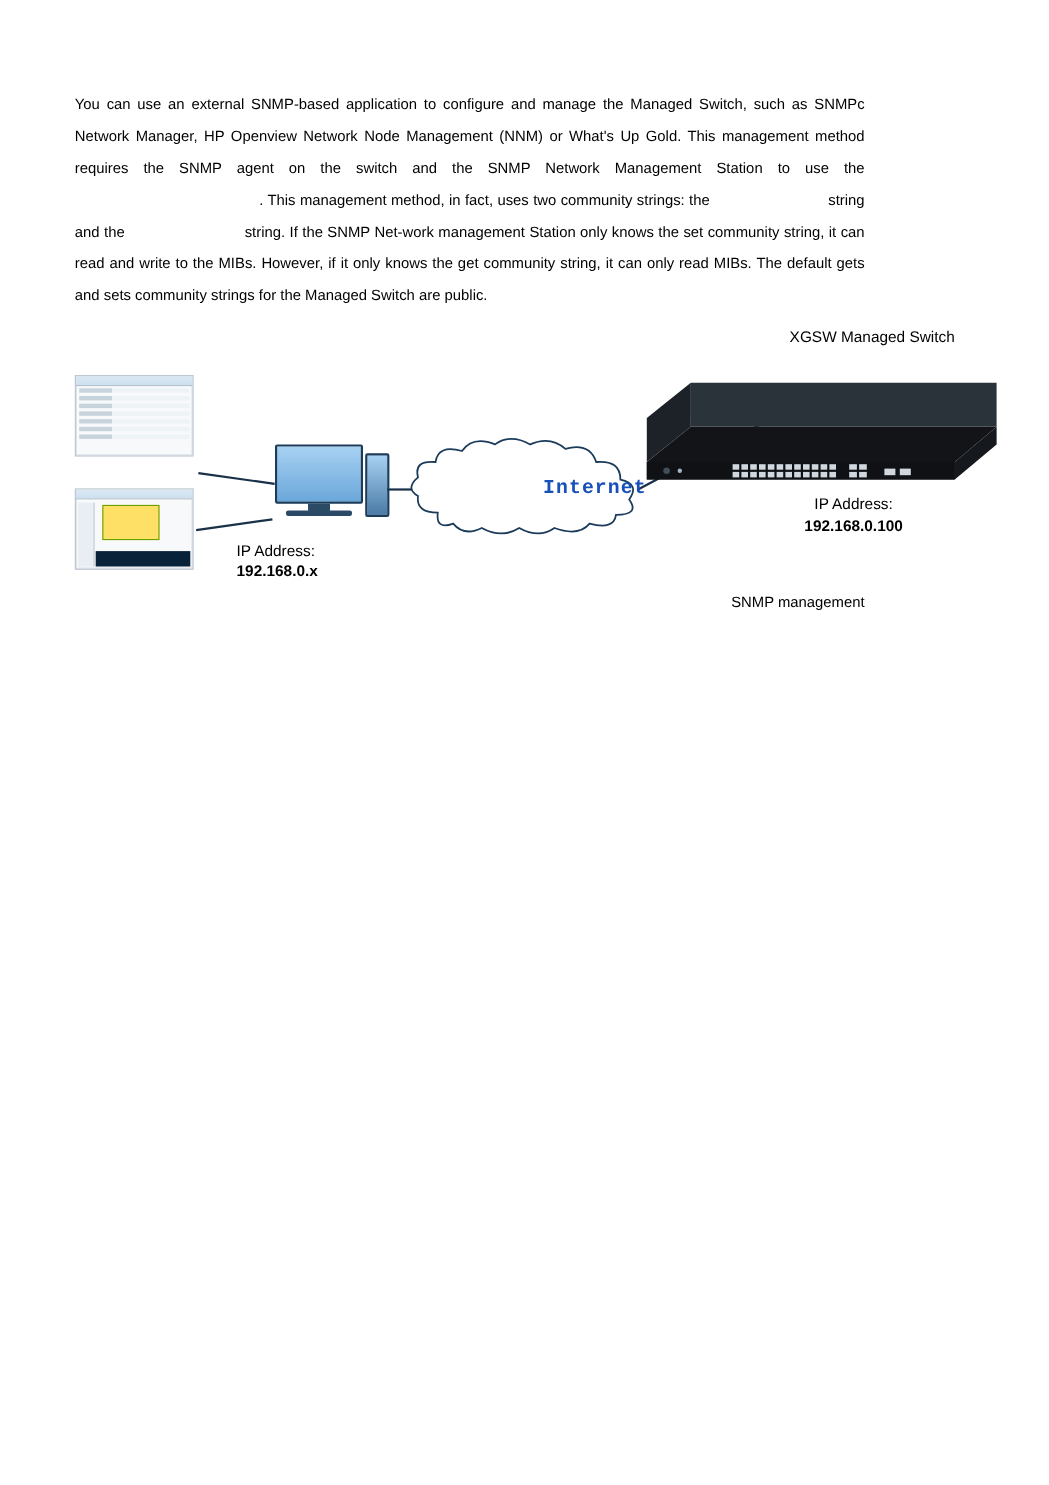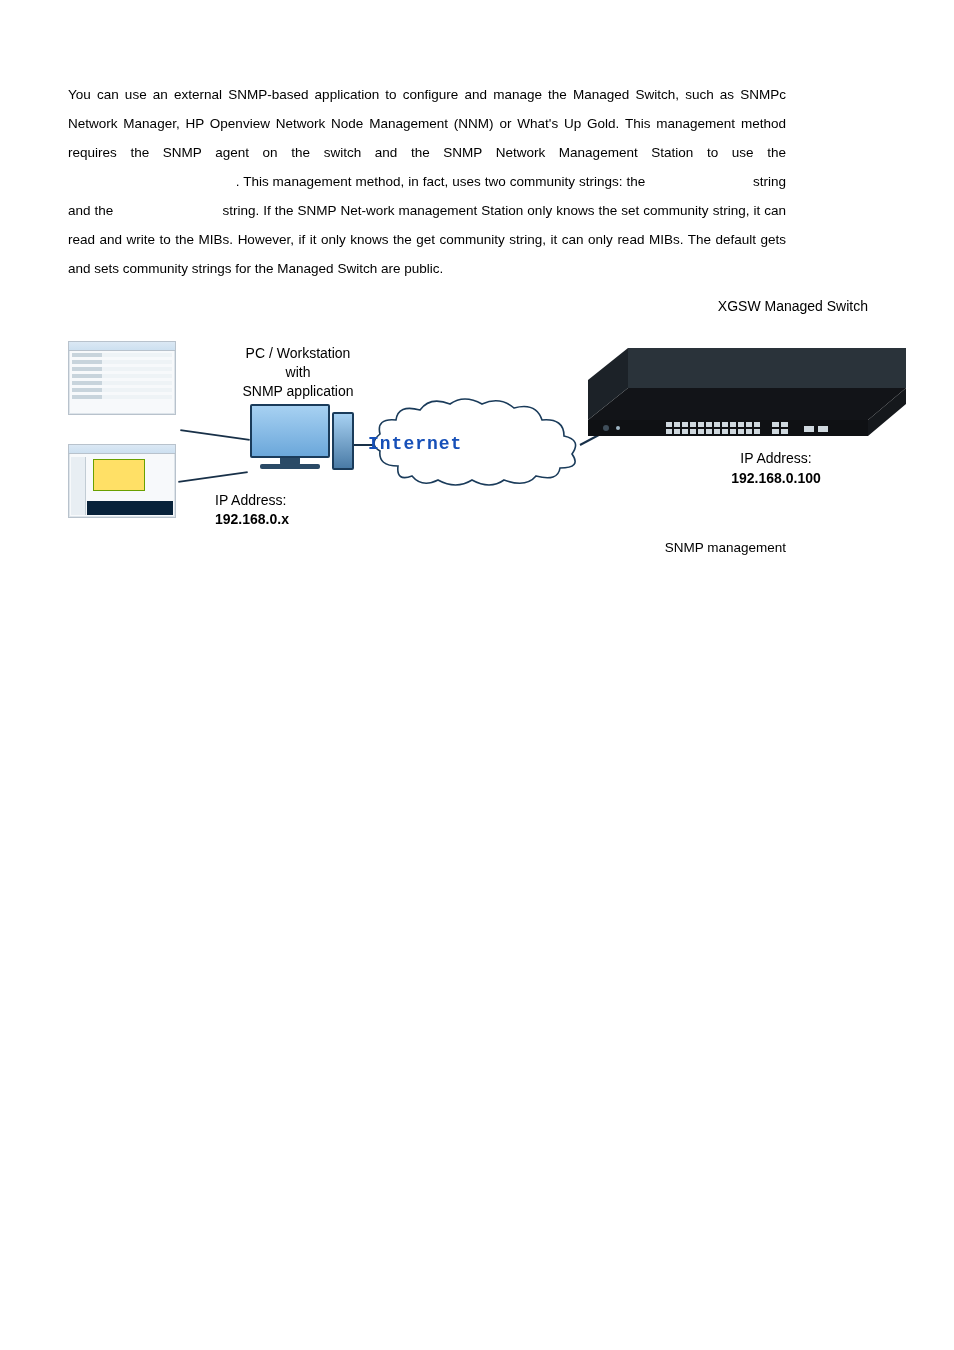--- a/index.html
+++ b/index.html
@@ -166,21 +166,21 @@
     left: 300px;
     width: 220px;
     height: 90px;
   }
   .cloud svg { width:100%; height:100%; display:block; }
   .cloud-label {
     position: absolute;
     top: 138px;
     left: 300px;
     width: 220px;
-    text-align: left;
+    text-align: right;
     font-family: "Courier New", monospace;
     font-weight: bold;
     font-size: 18px;
     color: #1750b8;
     letter-spacing: 1px;
   }
 
   
   .switch {
     position: absolute;
@@ -225,25 +225,20 @@
 
 <div class="page">
 
   <p class="body-text">You can use an external SNMP-based application to configure and manage the Managed Switch, such as SNMPc Network Manager, HP Openview Network Node Management (NNM) or What's Up Gold. This management method requires the SNMP agent on the switch and the SNMP Network Management Station to use the &nbsp;&nbsp;&nbsp;&nbsp;&nbsp;&nbsp;&nbsp;&nbsp;&nbsp;&nbsp;&nbsp;&nbsp;&nbsp;&nbsp;&nbsp;&nbsp;&nbsp;&nbsp;&nbsp;&nbsp;&nbsp;&nbsp;&nbsp;&nbsp;&nbsp;&nbsp;&nbsp;&nbsp;&nbsp;&nbsp;&nbsp;&nbsp;&nbsp;&nbsp;&nbsp;&nbsp;&nbsp;&nbsp;&nbsp;&nbsp;&nbsp;&nbsp;. This management method, in fact, uses two community strings: the &nbsp;&nbsp;&nbsp;&nbsp;&nbsp;&nbsp;&nbsp;&nbsp;&nbsp;&nbsp;&nbsp;&nbsp;&nbsp;&nbsp;&nbsp;&nbsp;&nbsp;&nbsp;&nbsp;&nbsp;&nbsp;&nbsp;&nbsp;&nbsp;&nbsp; string and the &nbsp;&nbsp;&nbsp;&nbsp;&nbsp;&nbsp;&nbsp;&nbsp;&nbsp;&nbsp;&nbsp;&nbsp;&nbsp;&nbsp;&nbsp;&nbsp;&nbsp;&nbsp;&nbsp;&nbsp;&nbsp;&nbsp;&nbsp;&nbsp;&nbsp; string. If the SNMP Net-work management Station only knows the set community string, it can read and write to the MIBs. However, if it only knows the get community string, it can only read MIBs. The default gets and sets community strings for the Managed Switch are public.</p>
 
   <div class="figure-area">
 
     <div class="xgsw-title">XGSW Managed Switch</div>
     <div class="xgsw-status">SNMP Agent Status: Enabled</div>
 
-    <div class="pc-title">
-      <span>PC / Workstation</span><br>
-      <span>with</span><br>
-      <span>SNMP application</span>
-    </div>
 
     <div class="screenshot thumb-a">
       <div class="lines">
           <span></span>
           <span></span>
           <span></span>
           <span></span>
           <span></span>
           <span></span>
           <span></span>

